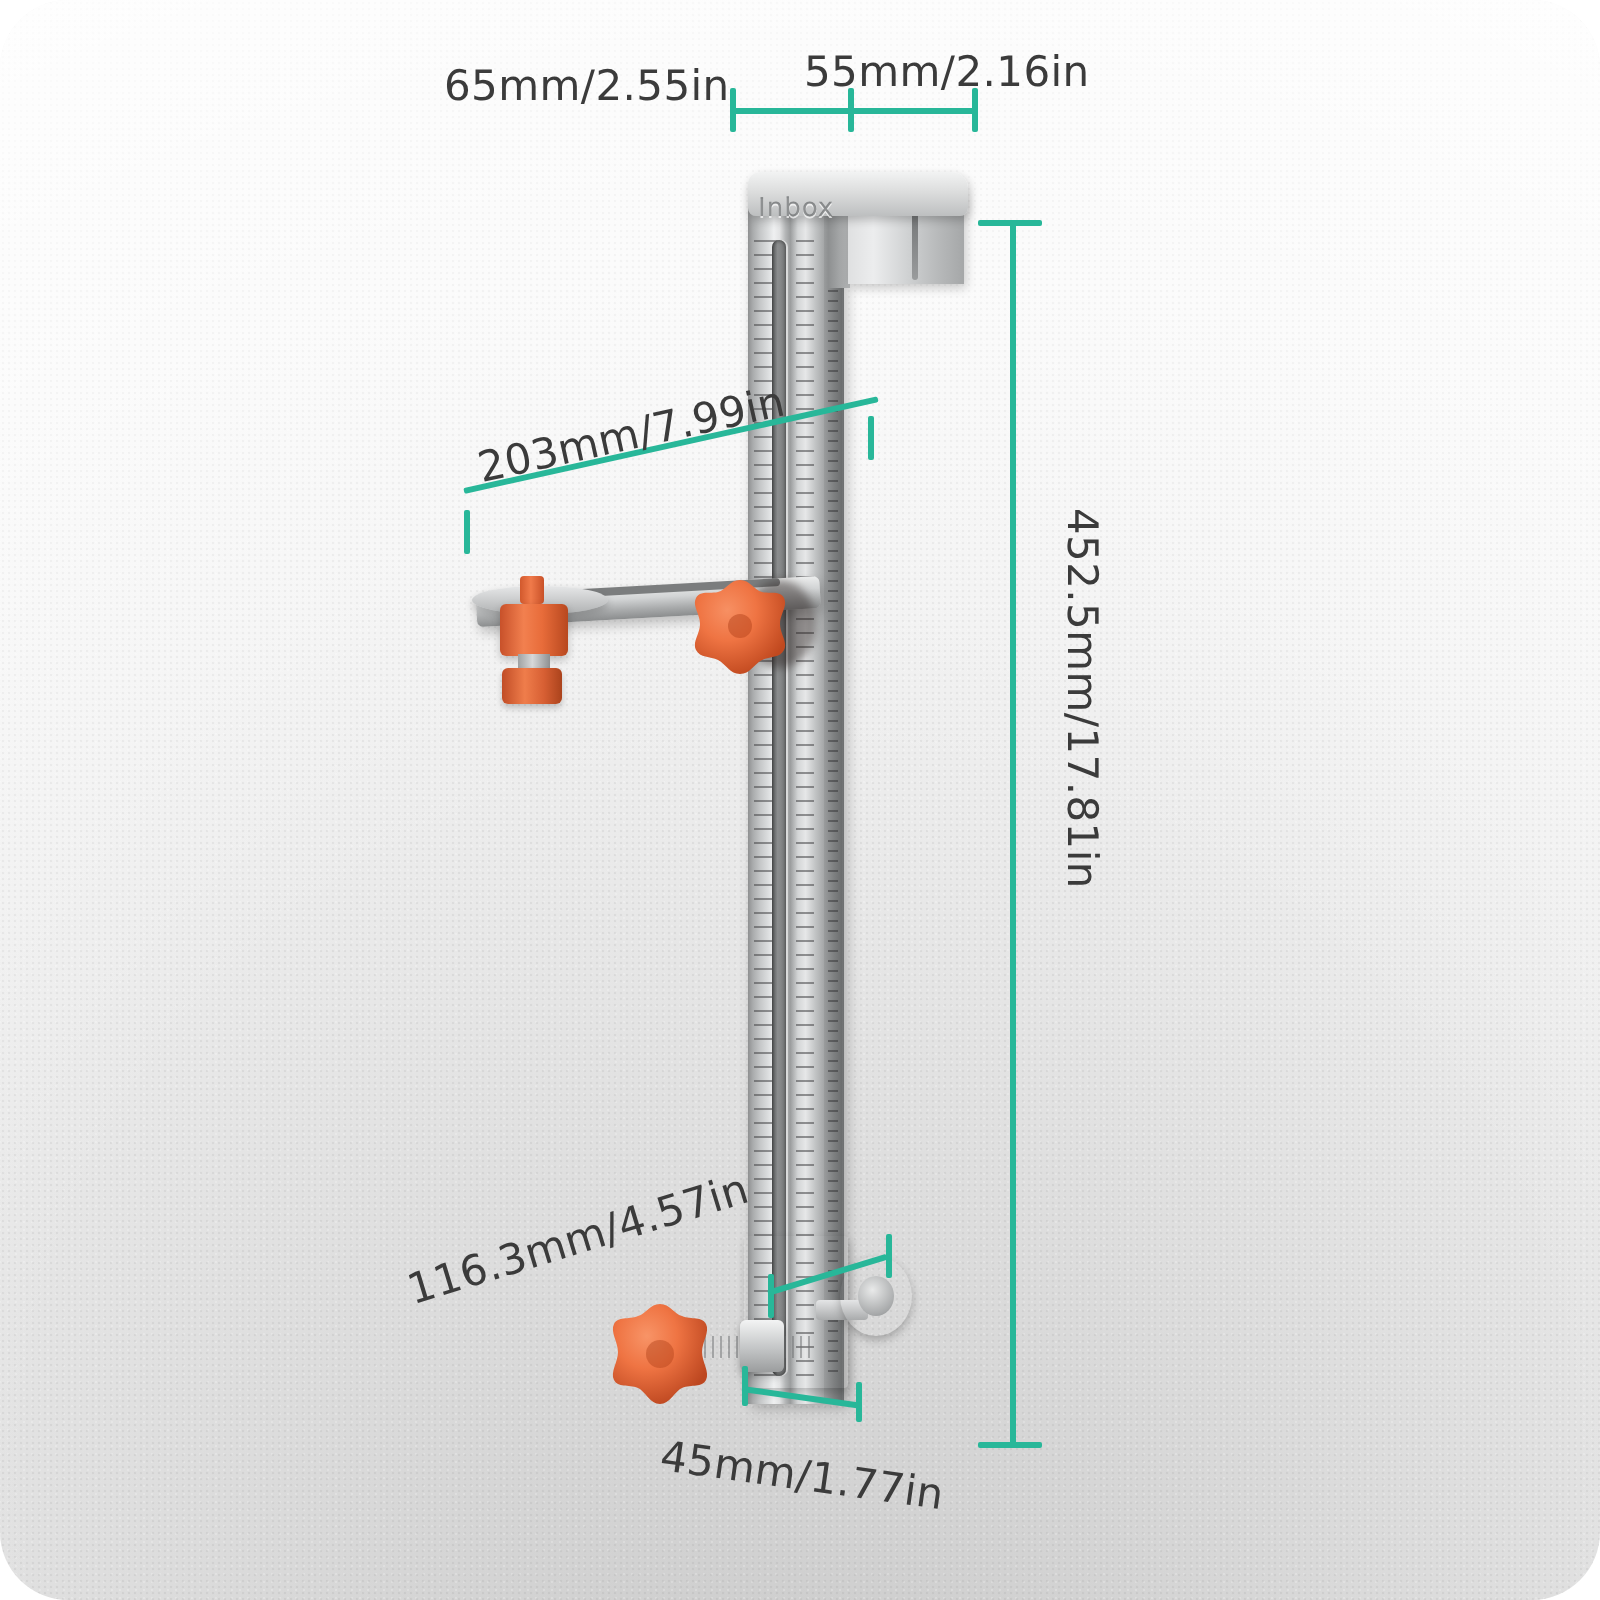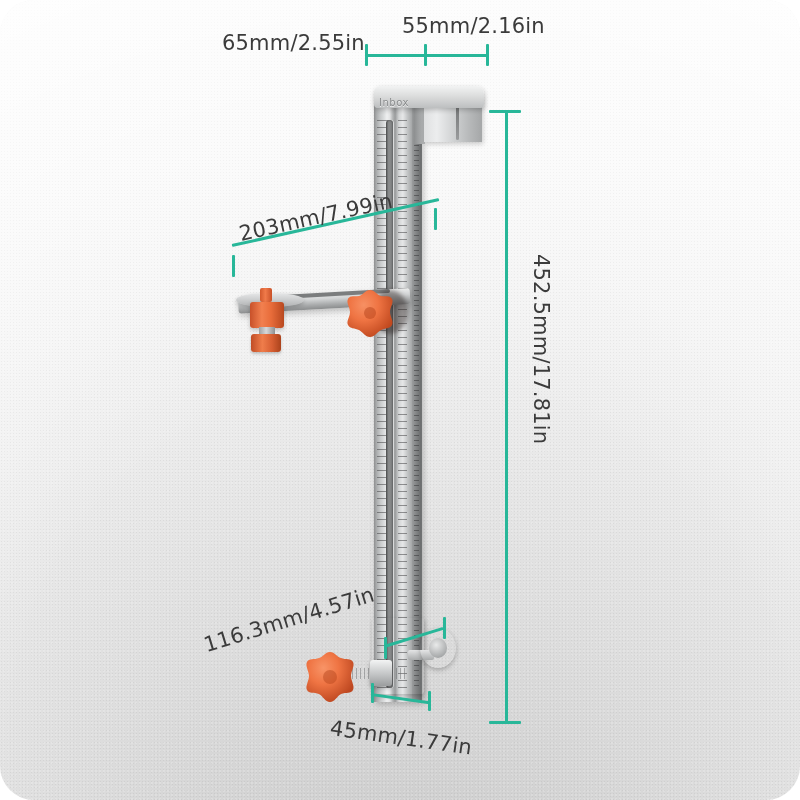--- a/index.html
+++ b/index.html
@@ -137,21 +137,21 @@
   .hook-side {
     position: absolute;
     left: 414px; top: 96px;
     width: 11px; height: 48px;
     background: linear-gradient(90deg, #8d8f90, #b8babb);
   }
   .brand-mark {
     position: absolute;
     left: 379px; top: 97px;
     width: 30px; height: 13px;
-    font-size: 10px;
+    font-size: 13px;
     letter-spacing: .5px;
     color: rgba(110,112,114,.75);
     text-shadow: 0 1px 0 rgba(255,255,255,.7);
     font-family: "DejaVu Sans", sans-serif;
   }
 
   
   .arm {
     position: absolute;
     left: 238px; top: 288px;
@@ -385,21 +385,21 @@
     </svg>
   </div>
 
   <div class="dim-line" style="left:365px; top:54px; width:122px;"></div>
   <div class="tick-v" style="left:365px; top:44px; height:22px;"></div>
   <div class="tick-v" style="left:424px; top:44px; height:22px;"></div>
   <div class="tick-v" style="left:486px; top:44px; height:22px;"></div>
 
   <div class="dim-label" style="left:222px; top:31px;">65mm/2.55in</div>
 
-  <div class="dim-label" style="left:402px; top:14px;">55mm/2.16in</div>
+  <div class="dim-label" style="left:402px; top:24px;">55mm/2.16in</div>
 
   <div class="dim-line" style="left:232px; top:244px; width:212px; transform: rotate(-12.5deg); transform-origin: left center;"></div>
   <div class="tick-v" style="left:232px; top:255px; height:22px;"></div>
   <div class="tick-v" style="left:434px; top:208px; height:22px;"></div>
   <div class="dim-label" style="left:242px; top:222px; transform: rotate(-12.5deg); transform-origin: left bottom;">203mm/7.99in</div>
 
   <div class="dim-vline" style="left:505px; top:110px; height:614px;"></div>
   <div class="tick-h" style="left:489px; top:110px; width:32px;"></div>
   <div class="tick-h" style="left:489px; top:721px; width:32px;"></div>
   <div class="dim-label" style="left:451px; top:332px; width:180px; text-align:center; transform: rotate(90deg);">452.5mm/17.81in</div>

